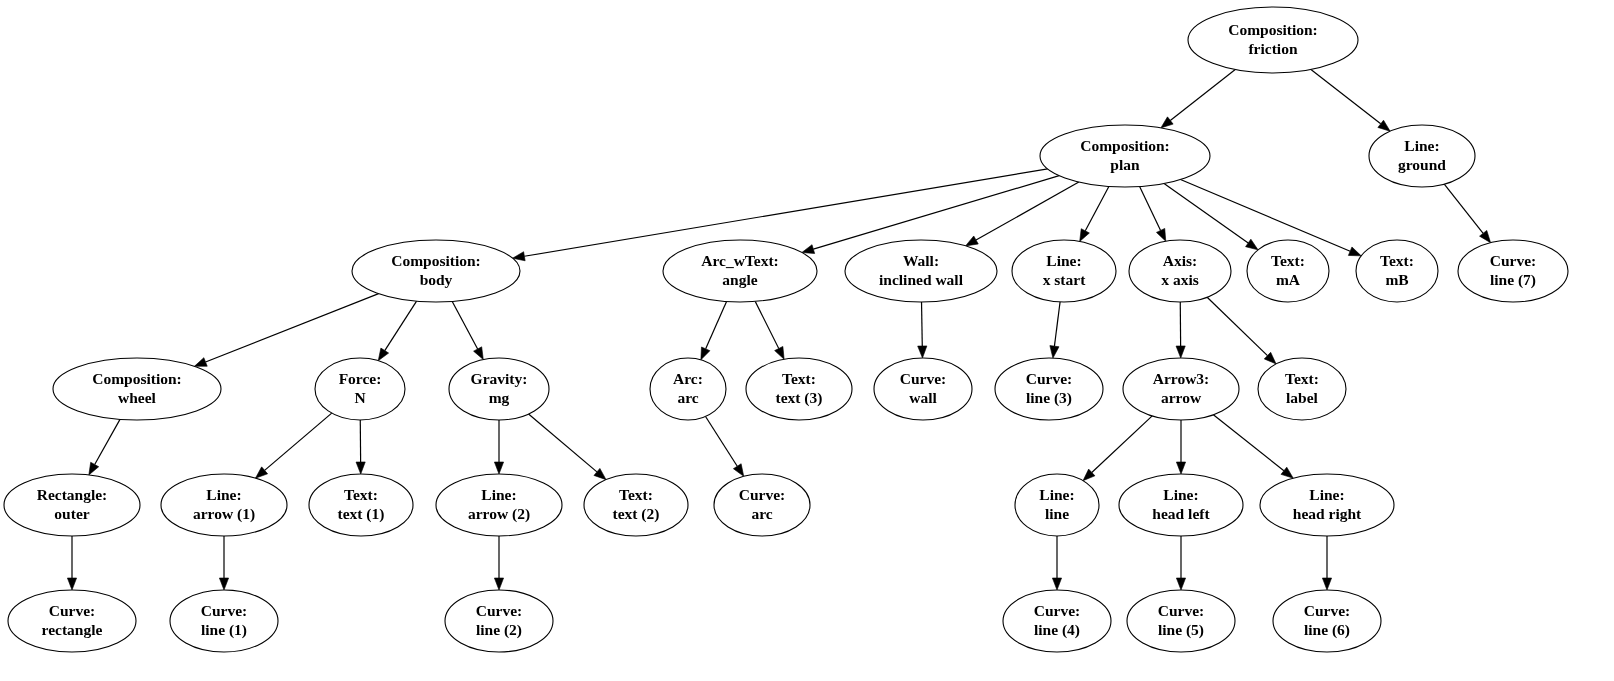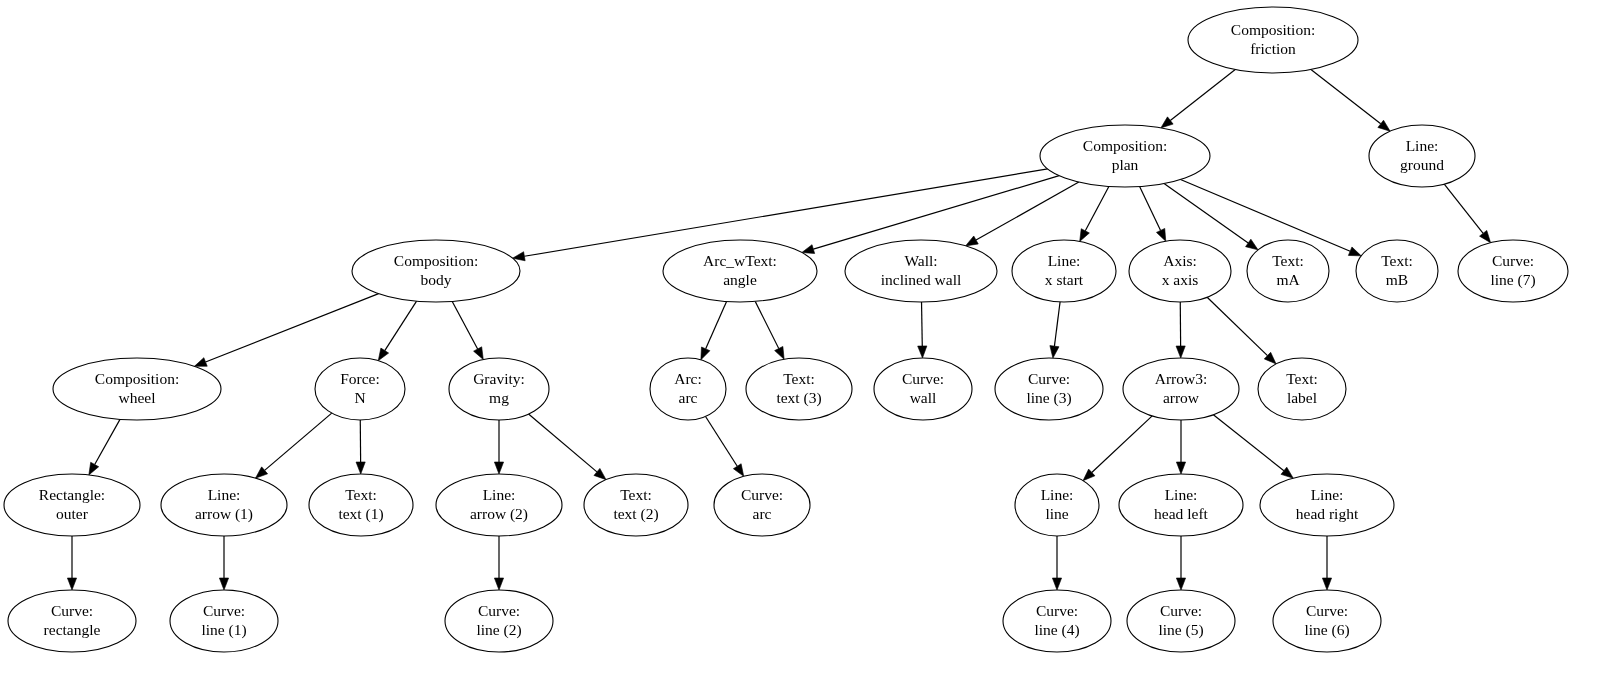--- a/index.html
+++ b/index.html
@@ -6,20 +6,21 @@
     margin: 0;
     padding: 0;
     background: #ffffff;
   }
   #canvas-wrap {
     position: relative;
     width: 1614px;
     height: 664px;
     background: #f9a8d4;
     overflow: hidden;
+    font-weight: bold;
   }
   svg#graph {
     display: block;
     width: 1614px;
     height: 681px;
     background: #ffffff;
   }
   .node-ellipse {
     fill: #ffffff;
     stroke: #000000;

